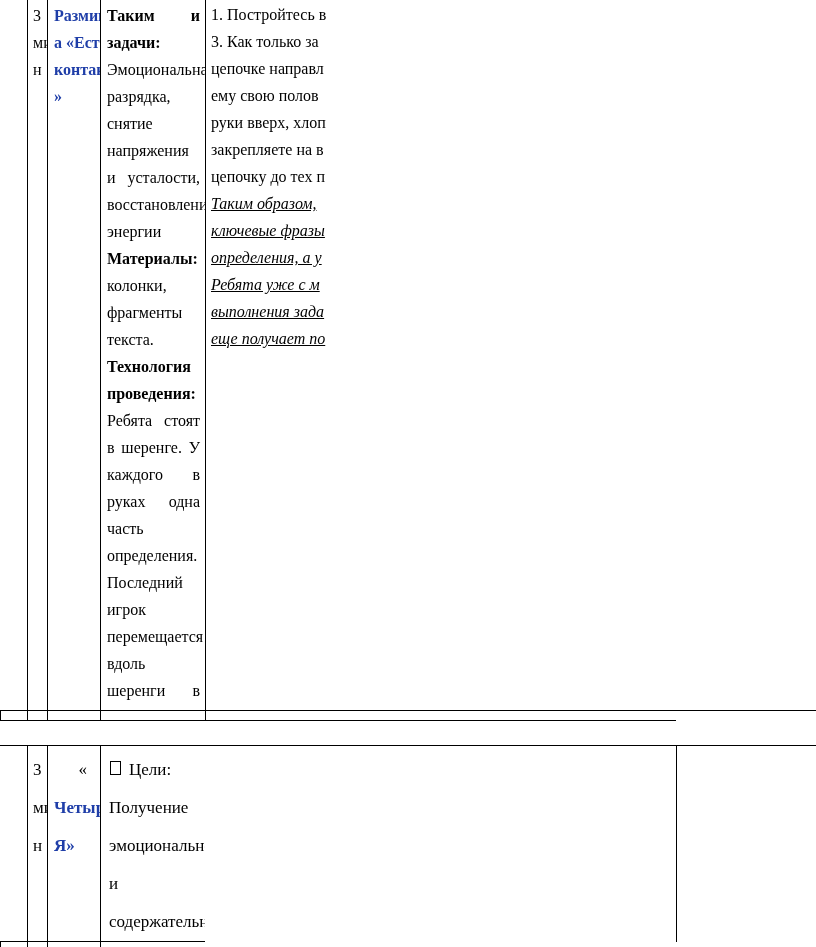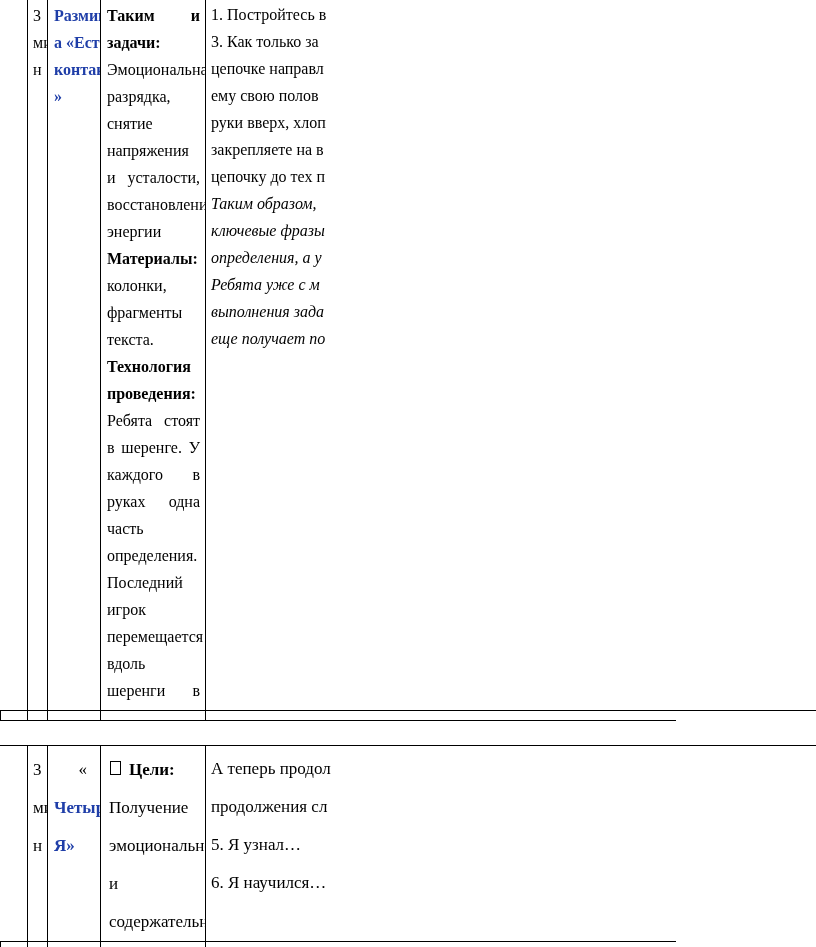--- a/index.html
+++ b/index.html
@@ -23,22 +23,22 @@
   .steps-col{padding:1px 0 0 5px;}
   .t2 .num-col{padding-top:5px;}
   .t2 .title-col{padding-top:5px;}
   .t2 .desc-col{padding:5px 6px 0 8px;}
   .t2 .steps-col{padding-top:4px;}
   .line{white-space:nowrap;}
   .title{color:var(--accent,#1F3EA8);font-weight:bold;}
   .qline{text-align:right;padding-right:10px;}
   .para{text-align:justify;}
   .para b{font-weight:bold;}
-  .italic{font-style:italic;}
-  .bold{font-weight:bold;}
+  .italic{font-style:italic;text-decoration:underline;}
+  .bold{font-weight:normal;}
   .seglist{display:inline;}
   .tofu{display:inline-block;width:9px;height:12px;border:1px solid #000;
         margin:0 8px 0 1px;vertical-align:baseline;}
 </style>
 </head>
 <body>
 
 <div class="page">
 
   <div class="tbl t1">
@@ -109,27 +109,20 @@
 
       <div class="line title">Четыре</div>
           <div class="line title">Я»</div>
         </div>
     </div>
 
     <div class="cell r1 desc-col">
       <div class="para"><span class="tofu"></span><span class="seglist"><span class="bold">Цели:</span><span> Получение эмоциональной и содержательной оценки ОМ, подведение итогов ОМ </span></span></div>
     </div>
 
-    <div class="cell r1 steps-col">
-
-    <div class="line">А теперь продол</div>
-        <div class="line">продолжения сл</div>
-        <div class="line">5. Я узнал…</div>
-        <div class="line">6. Я научился…</div>
-      </div>
 
     <div class="cell r2 first"></div>
     <div class="cell r2"></div>
     <div class="cell r2"></div>
     <div class="cell r2"></div>
     <div class="cell r2"></div>
     <div class="cell r2"></div>
   </div>
 
 </div>

